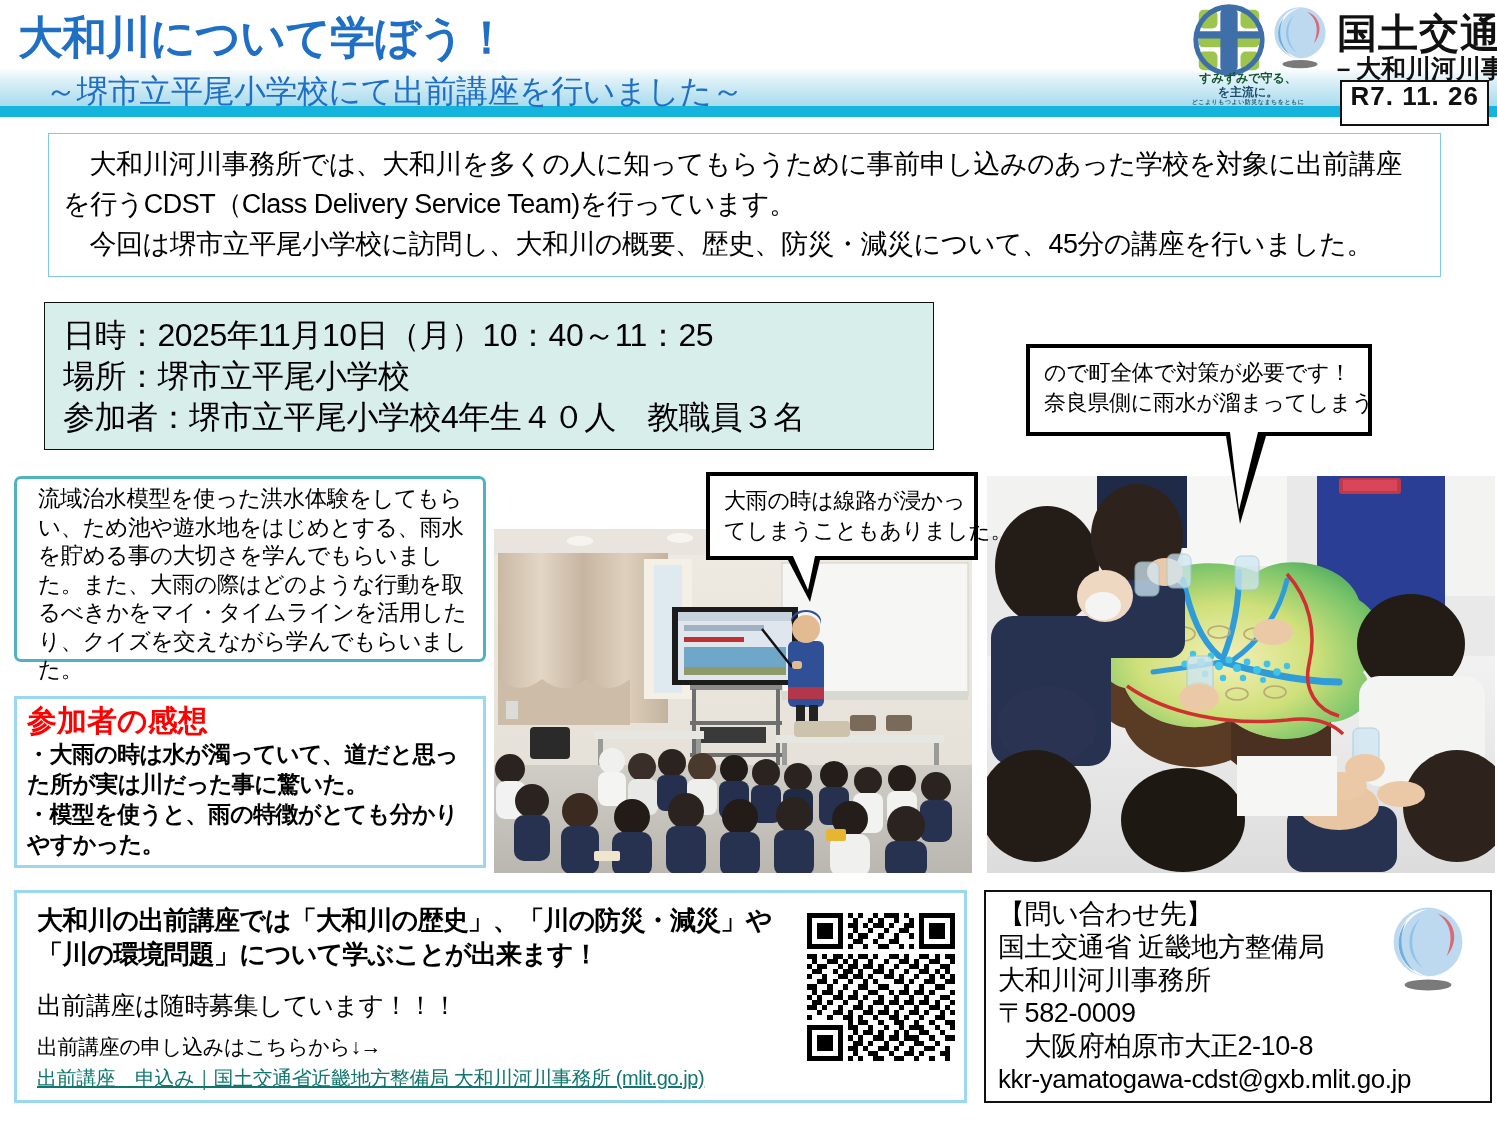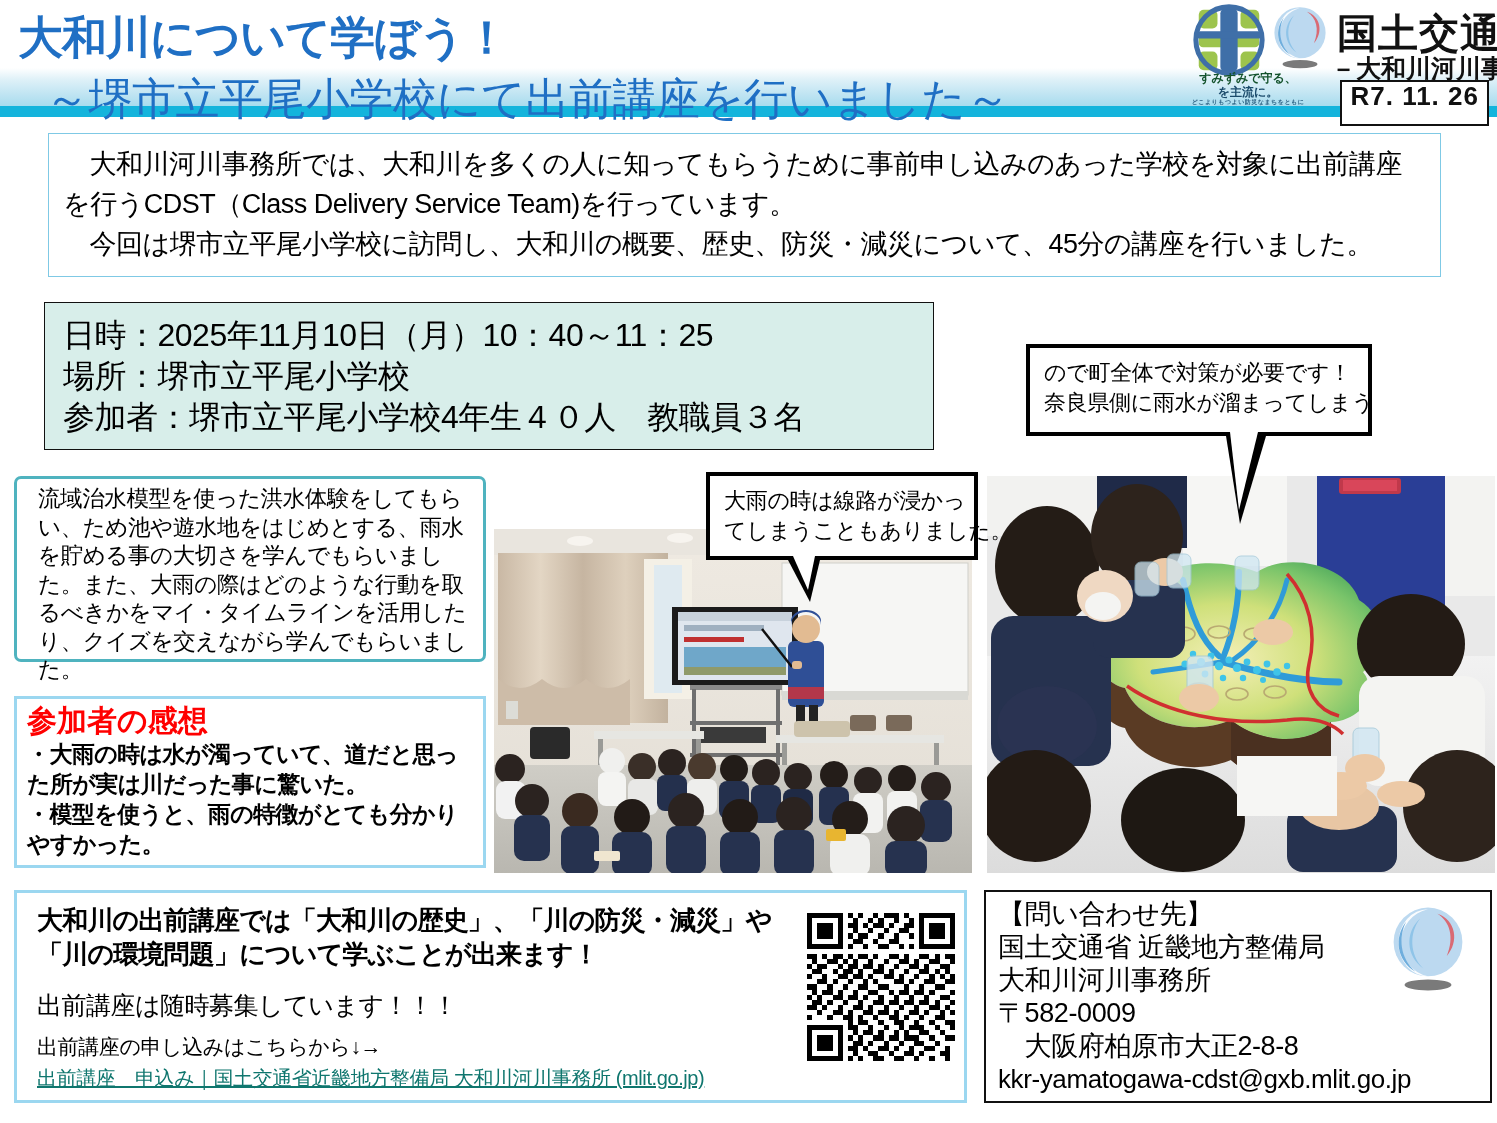--- a/index.html
+++ b/index.html
@@ -22,21 +22,21 @@
   .subband{
     position:absolute;left:0;top:68px;width:1497px;height:38px;
     background:linear-gradient(180deg,#ffffff 0%,#dff1f8 30%,#bfe4f2 70%,#a8dcee 100%);
   }
   .subband-bar{
     position:absolute;left:0;top:106px;width:1497px;height:11px;
     background:#14B4DC;
   }
   .hdr-sub{
     position:absolute;left:45px;top:70px;
-    font-size:44px;color:#1F6FC4;font-weight:500;white-space:nowrap;
+    font-size:32px;color:#1F6FC4;font-weight:500;white-space:nowrap;
     letter-spacing:-0.5px;
   }
 
   
   .logo-block{position:absolute;right:6px;top:2px;width:330px;height:110px;}
   .mlit-emblem{position:absolute;left:32px;top:2px;width:72px;height:72px;}
   .wave-mark{position:absolute;left:108px;top:4px;width:62px;height:64px;}
   .mlit-name{
     position:absolute;left:176px;top:4px;
     font-size:40px;font-weight:bold;color:#111;letter-spacing:1px;white-space:nowrap;
@@ -715,21 +715,21 @@
         <rect x="27" y="28" width="1" height="1"></rect>
       </g>
     </svg>
   </div>
 
   <div class="contact-box">
     <div>【問い合わせ先】</div>
     <div>国土交通省 近畿地方整備局</div>
     <div>大和川河川事務所</div>
     <div>〒582-0009</div>
-    <div>　大阪府柏原市大正2-8-8</div>
+    <div>　大阪府柏原市大正2-10-8</div>
     <div class="contact-mail">kkr-yamatogawa-cdst@gxb.mlit.go.jp</div>
 
     <svg class="contact-wave" viewBox="0 0 100 110">
       <circle cx="50" cy="46" r="44" fill="#BCD9F0"></circle>
       <path d="M50 4 A44 44 0 0 0 50 90 A30 34 0 0 1 50 4 Z" fill="#ffffff" opacity="0.92"></path>
       <path d="M62 10 C86 18 90 46 74 64 C84 40 78 20 62 10 Z" fill="#D96A74"></path>
       <path d="M22 20 C6 40 10 70 34 84 C14 66 12 40 22 20 Z" fill="#6FAEDD"></path>
       <path d="M40 16 C20 34 22 64 44 80 C26 62 26 34 40 16 Z" fill="#8FC4E8"></path>
       <ellipse cx="50" cy="101" rx="30" ry="7" fill="#7A7A7A"></ellipse>
     </svg>

